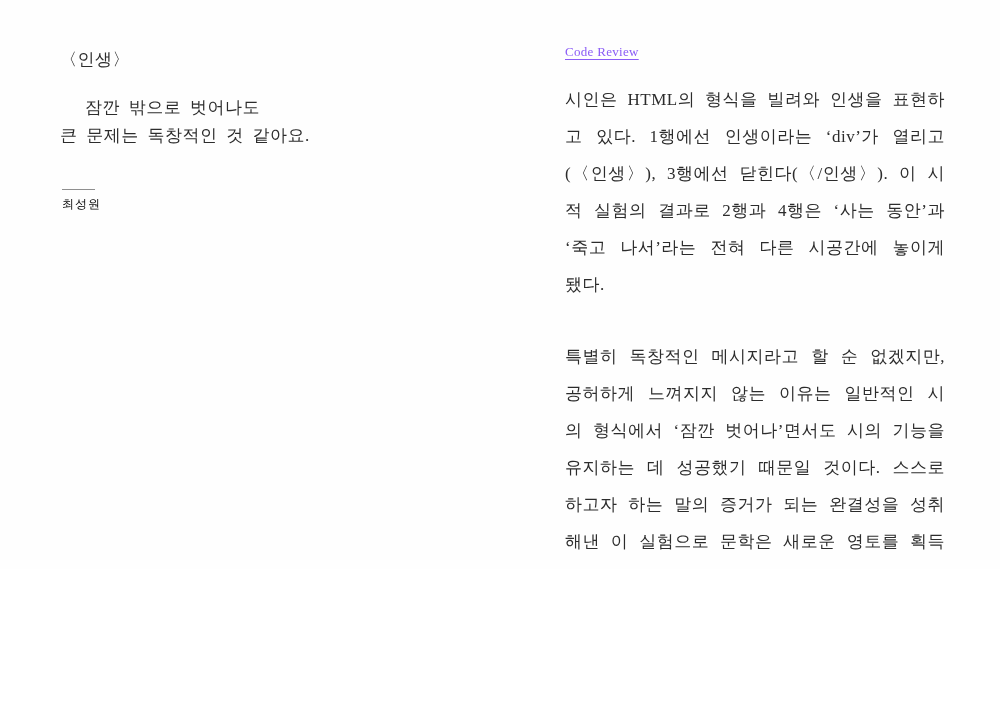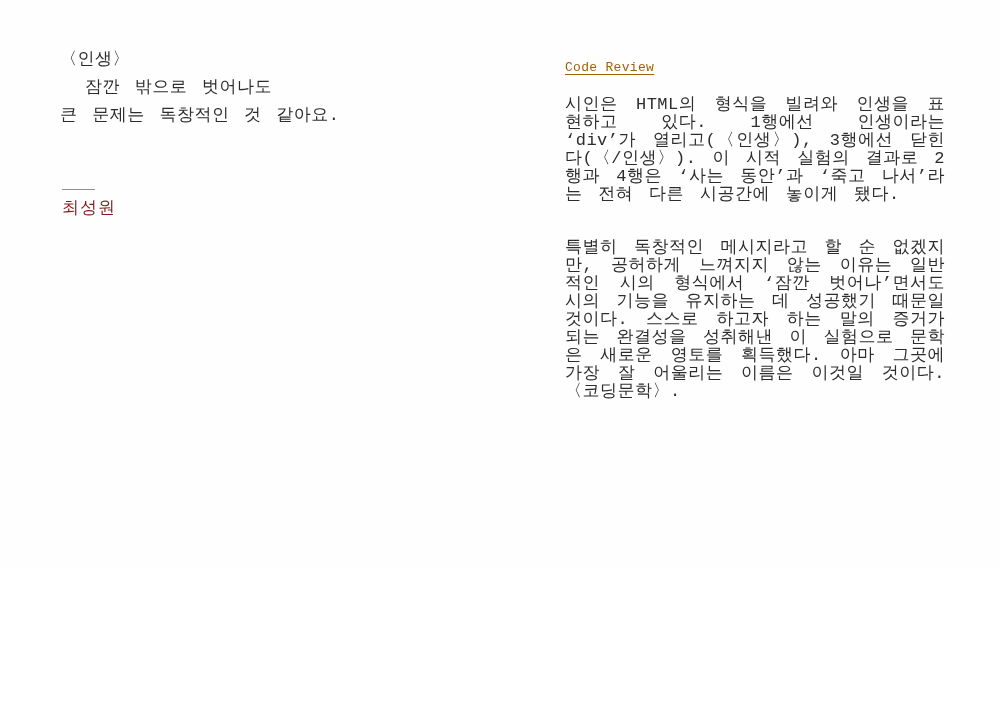--- a/index.html
+++ b/index.html
@@ -5,77 +5,78 @@
   html, body {
     margin: 0;
     padding: 0;
     background: #ffffff;
   }
   .spread {
     position: relative;
     width: 1000px;
     height: 569px;
     background: #fefefe;
-    font-family: Liberation Mono, monospace;
+    font-family: Liberation Serif, serif;
     color: #2c2c2c;
     overflow: hidden;
   }
   
   .poem {
     position: absolute;
     left: 60px;
     top: 46px;
     width: 400px;
   }
   .poem-line {
     font-size: 17px;
     line-height: 28px;
     letter-spacing: 0.5px;
     word-spacing: 4px;
     white-space: pre;
   }
   .poem-line.indent {
     padding-left: 25px;
+    margin-top: 20px;
   }
   .author-divider {
     position: absolute;
     left: 62px;
     top: 189px;
     width: 33px;
     height: 0;
     border-top: 1px solid #8f8f8f;
   }
   .poem-author {
     position: absolute;
     left: 62px;
     top: 196px;
-    font-size: 17px;
+    font-size: 12px;
     letter-spacing: 1px;
-    color: #7f1d1d;
+    color: #000000;
   }
   
   .review {
     position: absolute;
     left: 565px;
     top: 44px;
     width: 380px;
   }
   .review-heading {
-    margin: 16px 0 21px 0;
+    margin: 0 0 21px 0;
     font-size: 13px;
     font-weight: normal;
     letter-spacing: 0.3px;
     text-decoration: underline;
     text-underline-offset: 3px;
-    color: #a16207;
+    color: #8b5cf6;
   }
   .review p {
     margin: 8px 0 35px 0;
     font-size: 17px;
-    line-height: 18px;
+    line-height: 37px;
     text-align: justify;
     word-spacing: 0.3em;
     letter-spacing: 0.5px;
   }
   .review p:last-of-type {
     margin-bottom: 0;
   }
   
   .page-num {
     position: absolute;

